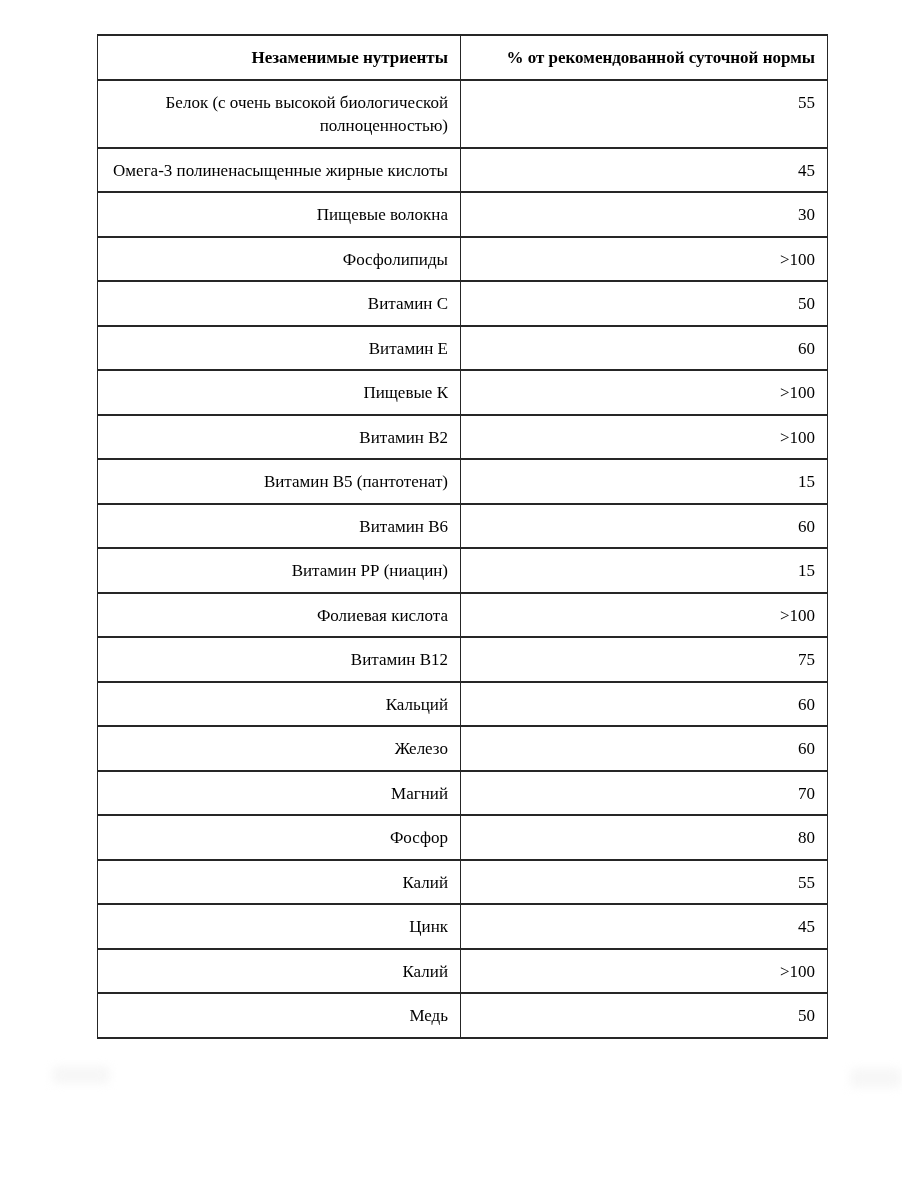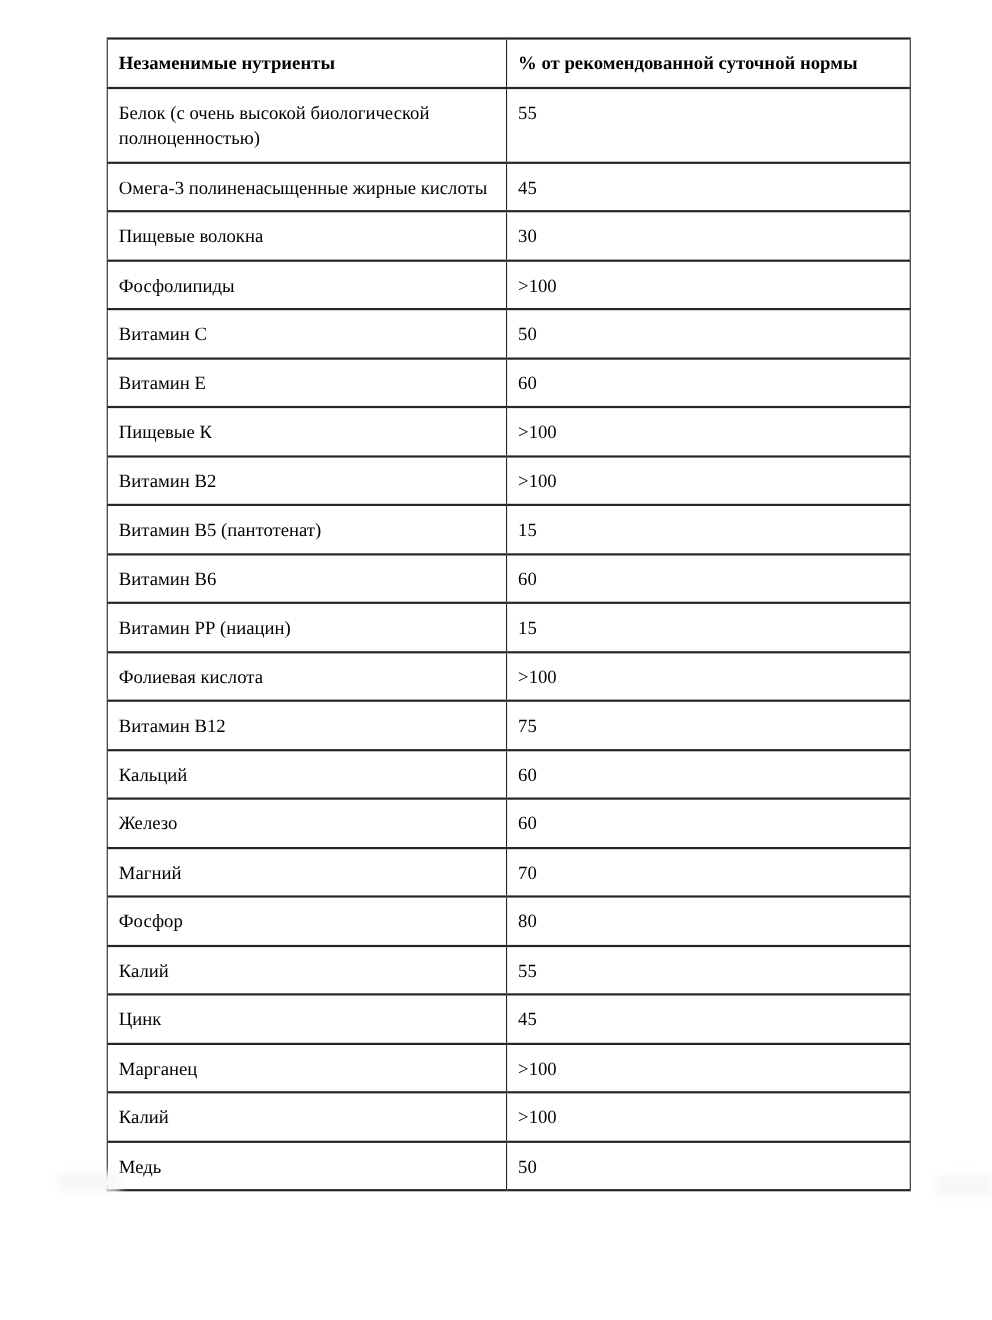--- a/index.html
+++ b/index.html
@@ -26,21 +26,21 @@
   }
   col.col-nutrient { width: 363px; }
   col.col-value    { width: 367px; }
   th, td {
     border: 2px solid #262626;
     border-left-width: 1.5px;
     border-right-width: 1.5px;
     padding: 10px 12px 9px 10px;
     font-size: 17px;
     line-height: 23.5px;
-    text-align: left;
+    text-align: right;
     vertical-align: top;
     color: #000000;
     background: #ffffff;
     word-wrap: break-word;
   }
   th {
     font-weight: bold;
   }
   
   .artifact {
@@ -139,24 +139,20 @@
         </tr>
         <tr>
           <td>Калий</td>
           <td>55</td>
         </tr>
         <tr>
           <td>Цинк</td>
           <td>45</td>
         </tr>
         <tr>
-          <td>Марганец</td>
-          <td>&gt;100</td>
-        </tr>
-        <tr>
           <td>Калий</td>
           <td>&gt;100</td>
         </tr>
         <tr>
           <td>Медь</td>
           <td>50</td>
         </tr>
       </tbody>
   </table>
 

